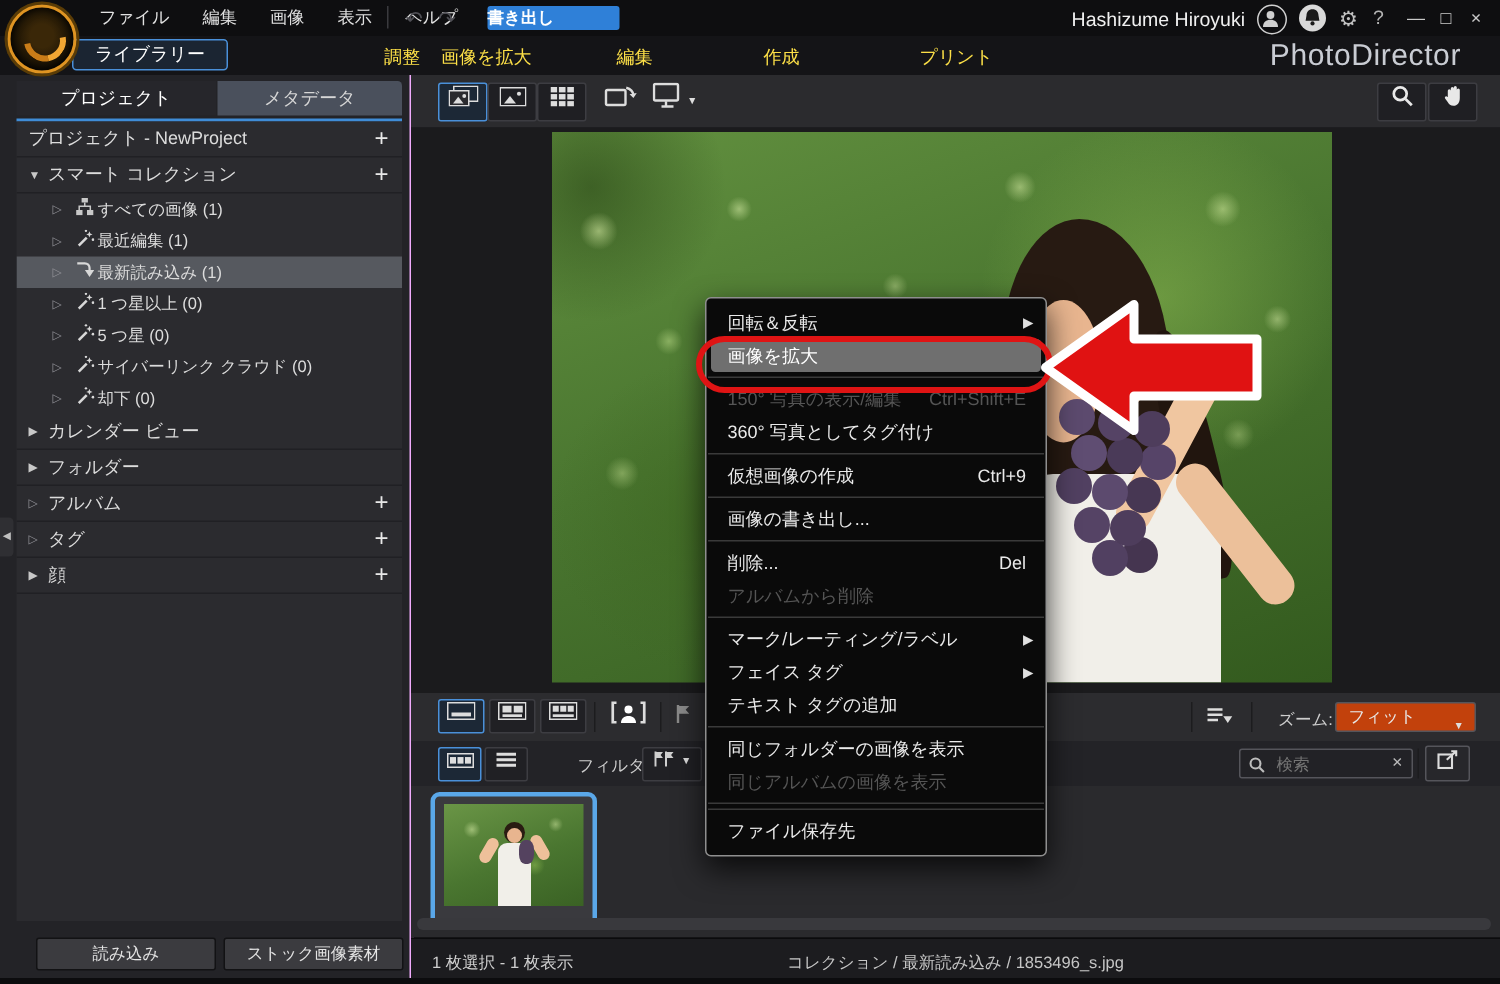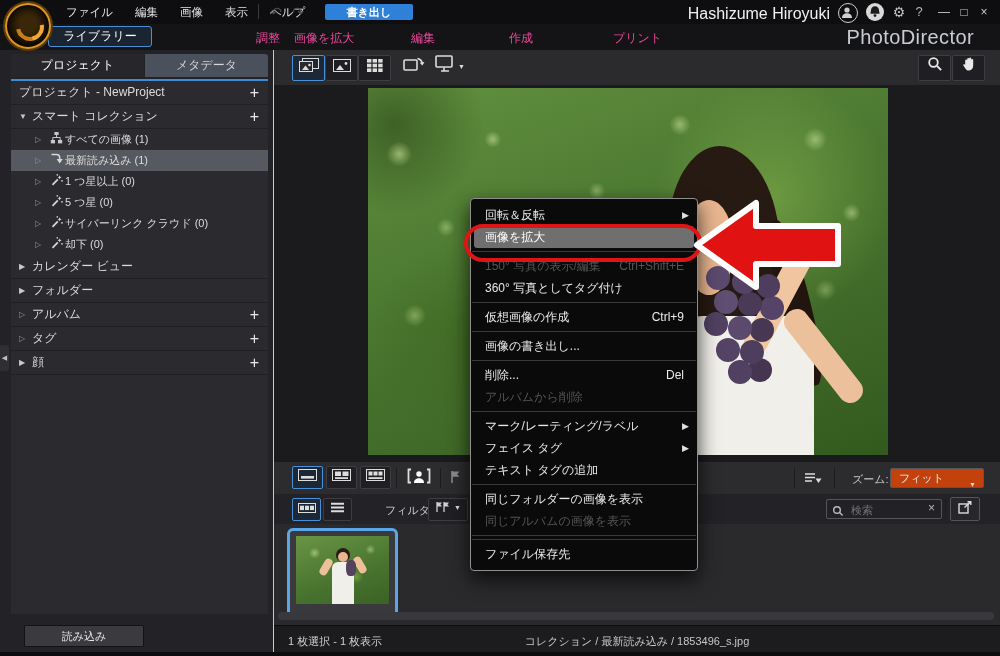--- a/index.html
+++ b/index.html
@@ -11,33 +11,33 @@
         background:radial-gradient(circle at 50% 45%,#3a2708 25%,#120d04 70%);
         border:2px solid #df9422;box-shadow:0 0 0 2px #5a3c06, inset 0 0 6px #000;}
   .logo::after{content:"";position:absolute;left:9px;top:8px;width:20px;height:20px;border-radius:50%;
         border:4px solid transparent;border-right-color:#f2a733;border-bottom-color:#c97c18;transform:rotate(35deg);}
   #menubar{position:absolute;left:55px;top:0;height:24px;white-space:nowrap;}
   .menu-item{display:inline-block;padding:0 11px;font-size:11.5px;line-height:24px;color:#e2e2e2;cursor:default;}
   .tb-sep{position:absolute;left:258px;top:4px;height:15px;width:1px;background:#3a3a3e;}
   .histbtn{position:absolute;top:2px;font-size:14px;color:#4f4f55;width:20px;text-align:center;line-height:20px;}
   #undo{left:266px}#redo{left:288px}
   .export-btn{position:absolute;left:325px;top:4px;width:88px;height:16px;background:#2f80d8;border-radius:2px;
-        color:#fff;font-size:11px;font-weight:bold;text-align:center;line-height:16px;}
-  .user-name{position:absolute;right:170px;top:5px;font-size:16px;color:#f0f0f0;}
+        color:#fff;font-size:11px;font-weight:bold;text-align:left;line-height:16px;}
+  .user-name{position:absolute;right:170px;top:5px;font-size:13px;color:#f0f0f0;}
   .tb-icon{position:absolute;top:3px;width:18px;height:18px;}
   .circle-icon{border:1px solid #cfcfcf;border-radius:50%;}
   #avatar{right:142px}
   #bell{right:116px;background:#d9d9d9;border-radius:50%;}
   #gear{right:92px;font-size:14px;color:#c2c2c2;line-height:18px;text-align:center;border:none;}
   #help{right:72px;font-size:13px;color:#b5b5b5;line-height:18px;text-align:center;}
   .winctl{position:absolute;top:2px;width:16px;text-align:center;font-size:12px;color:#c9c9c9;line-height:20px;}
   #w-min{right:48px}#w-max{right:28px}#w-close{right:8px}
   
   .modebar{position:absolute;left:0;top:24px;right:0;height:26px;background:#141417;}
-  .mode-tab{position:absolute;font-size:12px;color:#ec4899;cursor:default;}
+  .mode-tab{position:absolute;font-size:12px;color:#fde047;cursor:default;}
   #tab-library{left:48px;top:2px;width:102px;height:19px;line-height:19px;text-align:center;
         border:1px solid #4a90d9;border-radius:3px;background:#1b2532;color:#fff;}
   #tab-adjust{left:256px;top:6px}
   #tab-guided{left:294px;top:6px}
   #tab-edit{left:411px;top:6px}
   #tab-create{left:509px;top:6px}
   #tab-print{left:613px;top:6px}
   .brand{position:absolute;right:26px;top:2px;font-size:20px;color:#c9ccd3;letter-spacing:.4px;}
   
   .sidebar{position:absolute;left:0;top:50px;width:273px;bottom:0;background:#232327;border-right:3px solid #f0abfc;}
@@ -200,20 +200,26 @@
     </div>
     <div class="tree" id="tree">
         <div class="trow header"><span>プロジェクト - NewProject</span><span class="plusbtn">+</span></div>
         <div class="trow section"><span class="tri">▼</span><span>スマート コレクション</span><span class="plusbtn">+</span></div>
         <div class="trow item"><span class="tri outline">▷</span><span class="ticon"><svg width="13" height="12" viewBox="0 0 13 12">
               <path d="M6.5 3 v2.5 M2.8 8 V5.5 h7.4 V8" stroke="#c8c8c8" fill="none"></path>
               <rect x="4.4" y="0" width="4.2" height="3" fill="#c8c8c8"></rect>
               <rect x="0.8" y="8" width="4.2" height="3.4" fill="#c8c8c8"></rect>
               <rect x="8" y="8" width="4.2" height="3.4" fill="#c8c8c8"></rect>
             </svg></span><span>すべての画像 (1)</span></div>
+        <div class="trow item"><span class="tri outline">▷</span><span class="ticon"><svg width="12" height="12" viewBox="0 0 12 12">
+              <path d="M1.5 10.8 L6.8 5.4" stroke="#d8d8d8" stroke-width="1.7"></path>
+              <path d="M8.6 1.2 l.6 1.5 1.5.6 -1.5.6 -.6 1.5 -.6-1.5 -1.5-.6 1.5-.6z" fill="#d8d8d8"></path>
+              <circle cx="11" cy="6.8" r="0.9" fill="#d8d8d8"></circle>
+              <circle cx="6.3" cy="0.9" r="0.8" fill="#d8d8d8"></circle>
+            </svg></span><span>最近編集 (1)</span></div>
         <div class="trow item selected"><span class="tri outline">▷</span><span class="ticon"><svg width="13" height="12" viewBox="0 0 13 12">
               <path d="M1.5 1.5 h5 a3.2 3.2 0 0 1 3.2 3.2 v1.8" fill="none" stroke="#d8d8d8" stroke-width="1.5"></path>
               <path d="M6.6 6 h6.2 l-3.1 4.6z" fill="#d8d8d8"></path>
             </svg></span><span>最新読み込み (1)</span></div>
         <div class="trow item"><span class="tri outline">▷</span><span class="ticon"><svg width="12" height="12" viewBox="0 0 12 12">
               <path d="M1.5 10.8 L6.8 5.4" stroke="#d8d8d8" stroke-width="1.7"></path>
               <path d="M8.6 1.2 l.6 1.5 1.5.6 -1.5.6 -.6 1.5 -.6-1.5 -1.5-.6 1.5-.6z" fill="#d8d8d8"></path>
               <circle cx="11" cy="6.8" r="0.9" fill="#d8d8d8"></circle>
               <circle cx="6.3" cy="0.9" r="0.8" fill="#d8d8d8"></circle>
             </svg></span><span>1 つ星以上 (0)</span></div>
@@ -235,20 +241,21 @@
               <circle cx="11" cy="6.8" r="0.9" fill="#d8d8d8"></circle>
               <circle cx="6.3" cy="0.9" r="0.8" fill="#d8d8d8"></circle>
             </svg></span><span>却下 (0)</span></div>
         <div class="trow section"><span class="tri">▶</span><span>カレンダー ビュー</span></div>
         <div class="trow section"><span class="tri">▶</span><span>フォルダー</span></div>
         <div class="trow section"><span class="tri outline">▷</span><span>アルバム</span><span class="plusbtn">+</span></div>
         <div class="trow section"><span class="tri outline">▷</span><span>タグ</span><span class="plusbtn">+</span></div>
         <div class="trow section"><span class="tri">▶</span><span>顔</span><span class="plusbtn">+</span></div>
       </div>
     <div class="side-btn" id="btn-import">読み込み</div>
+    <div class="side-btn" id="btn-stock">ストック画像素材</div>
   </div>
   <div class="collapse">◀</div>
 
   <div class="main-toolbar">
     <div class="vbtn sel" style="left:18px">
       <svg width="20" height="14" viewBox="0 0 20 14">
           <rect x="3.5" y="0.5" width="16" height="10" fill="none" stroke="#ddd"></rect>
           <rect x="0.5" y="3.5" width="13" height="10" fill="#2a2a2e" stroke="#ddd"></rect>
           <path d="M3 12 l3.5-4.5 3.5 4.5z" fill="#ddd"></path>
           <circle cx="10.5" cy="7" r="1.3" fill="#ddd"></circle>

